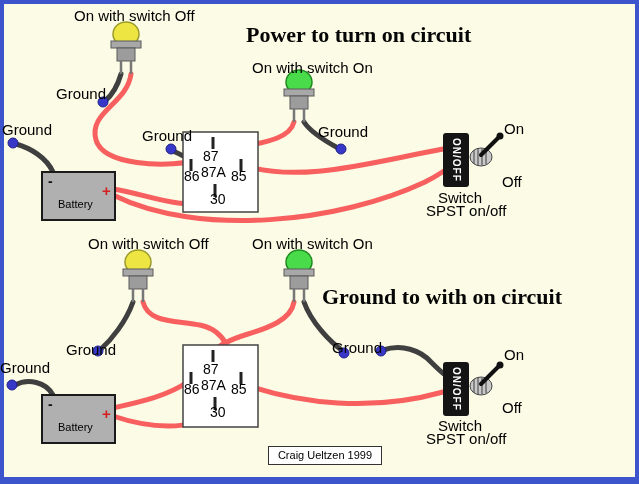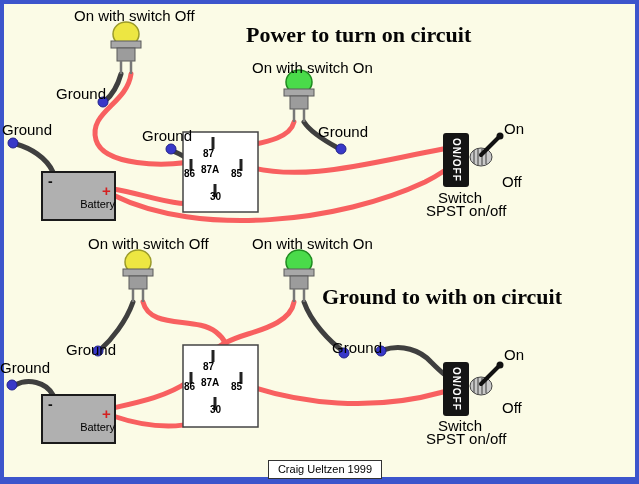--- a/index.html
+++ b/index.html
@@ -2,29 +2,29 @@
 <html><head>
 <meta charset="utf-8">
 <style>
   html,body{margin:0;padding:0;background:#fff;}
   #stage{position:relative;width:639px;height:484px;background:#FBFBE6;overflow:hidden;
          font-family:"Liberation Sans",sans-serif;color:#000;}
   .frame{position:absolute;background:#3C55CC;}
   .lbl{position:absolute;font-size:15px;line-height:1.1;white-space:nowrap;}
   .title{position:absolute;font-family:"Liberation Serif",serif;font-weight:bold;
          font-size:22px;white-space:nowrap;color:#050505;text-align:center;}
-  .pin{position:absolute;font-size:10px;font-weight:bold;white-space:nowrap;}
+  .pin{position:absolute;font-size:14px;font-weight:normal;white-space:nowrap;}
   .battery-box{position:absolute;width:73px;height:48px;}
-  .battery-name{position:absolute;left:4px;right:0;top:26px;text-align:right;font-size:11px;}
+  .battery-name{position:absolute;left:16px;right:0;top:26px;text-align:left;font-size:11px;}
   .term-minus{position:absolute;left:6px;top:1px;font-size:14px;font-weight:bold;color:#111;}
   .term-plus{position:absolute;left:60px;top:10px;font-size:15px;font-weight:bold;color:#D42020;}
   .switch-box{position:absolute;width:26px;height:54px;display:flex;align-items:center;justify-content:center;}
   .switch-box span{writing-mode:vertical-rl;font-size:10px;font-weight:bold;color:#fff;letter-spacing:1px;}
   .credit{position:absolute;left:268px;top:446px;width:112px;height:17px;background:#FFFFFF;
-          border:1px solid #333;font-size:11px;text-align:center;line-height:17px;margin-top:14px;}
+          border:1px solid #333;font-size:11px;text-align:center;line-height:17px;}
   svg{position:absolute;left:0;top:0;}
   .txt-layer{position:absolute;left:0;top:0;width:639px;height:484px;z-index:2;}
 </style>
 </head>
 <body>
 
 <div id="stage">
 
   <div class="frame" style="left:0;top:0;width:639px;height:4px;"></div>
   <div class="frame" style="left:0;top:0;width:4px;height:484px;"></div>

